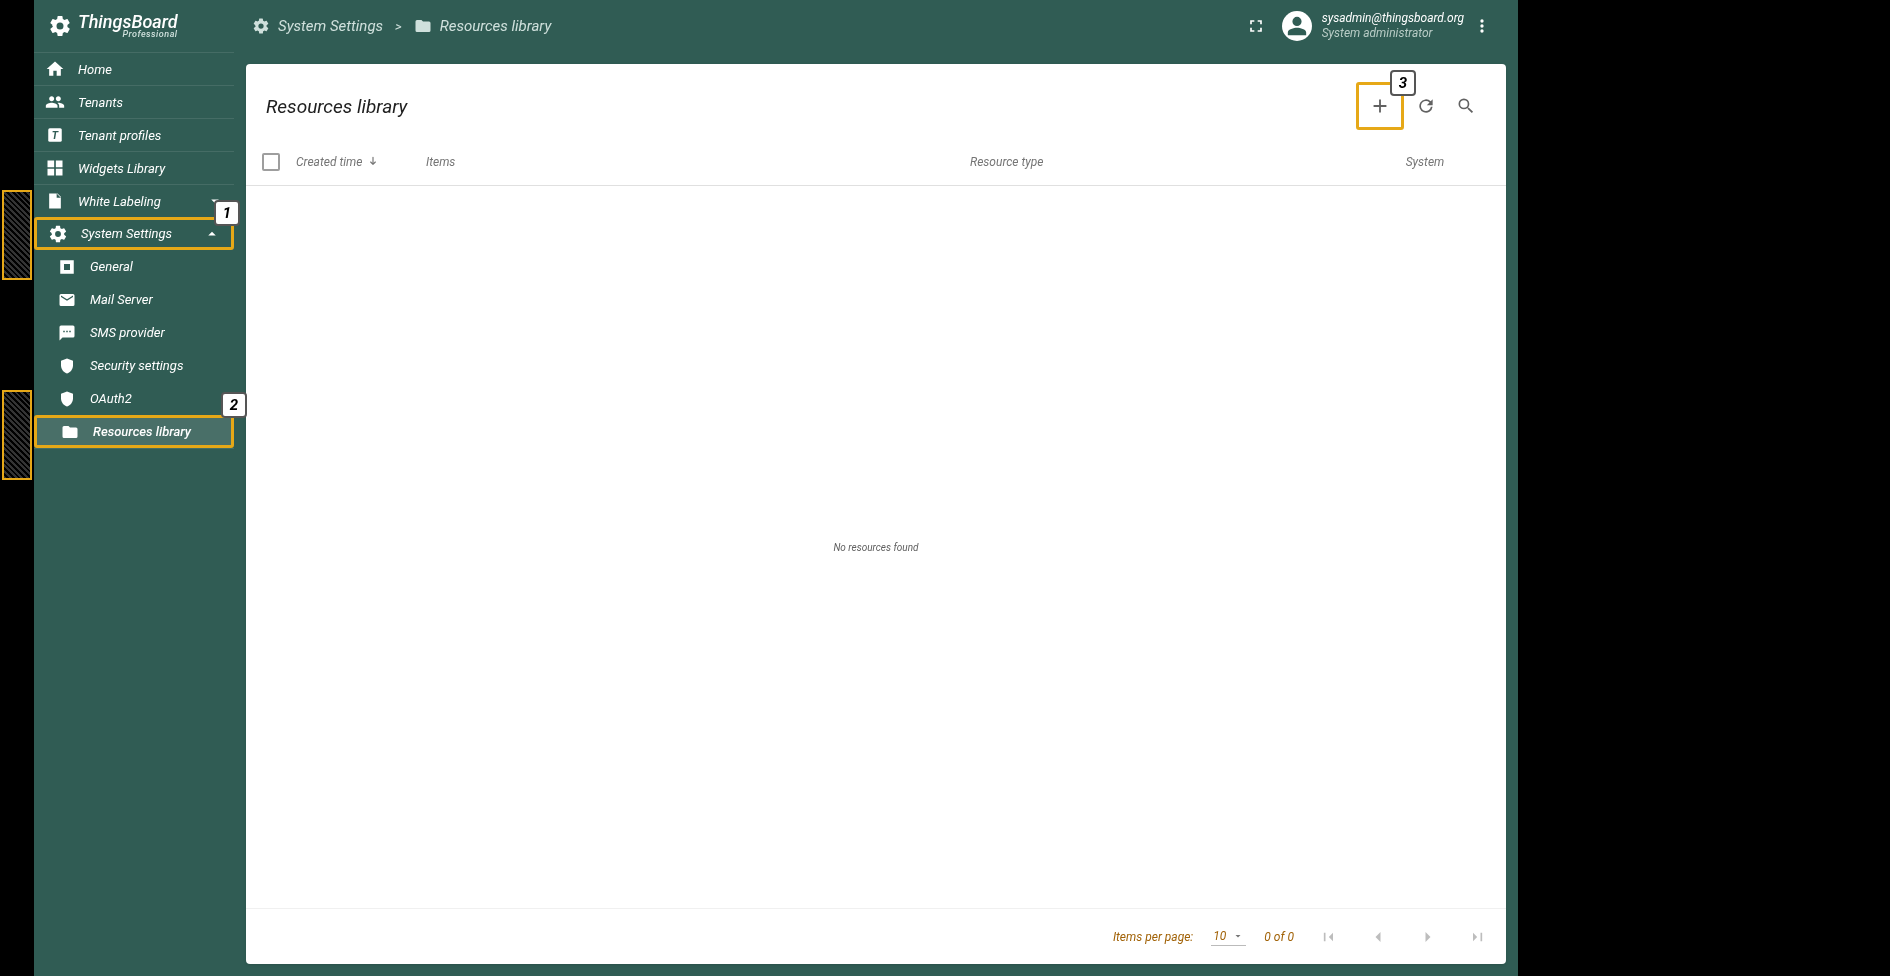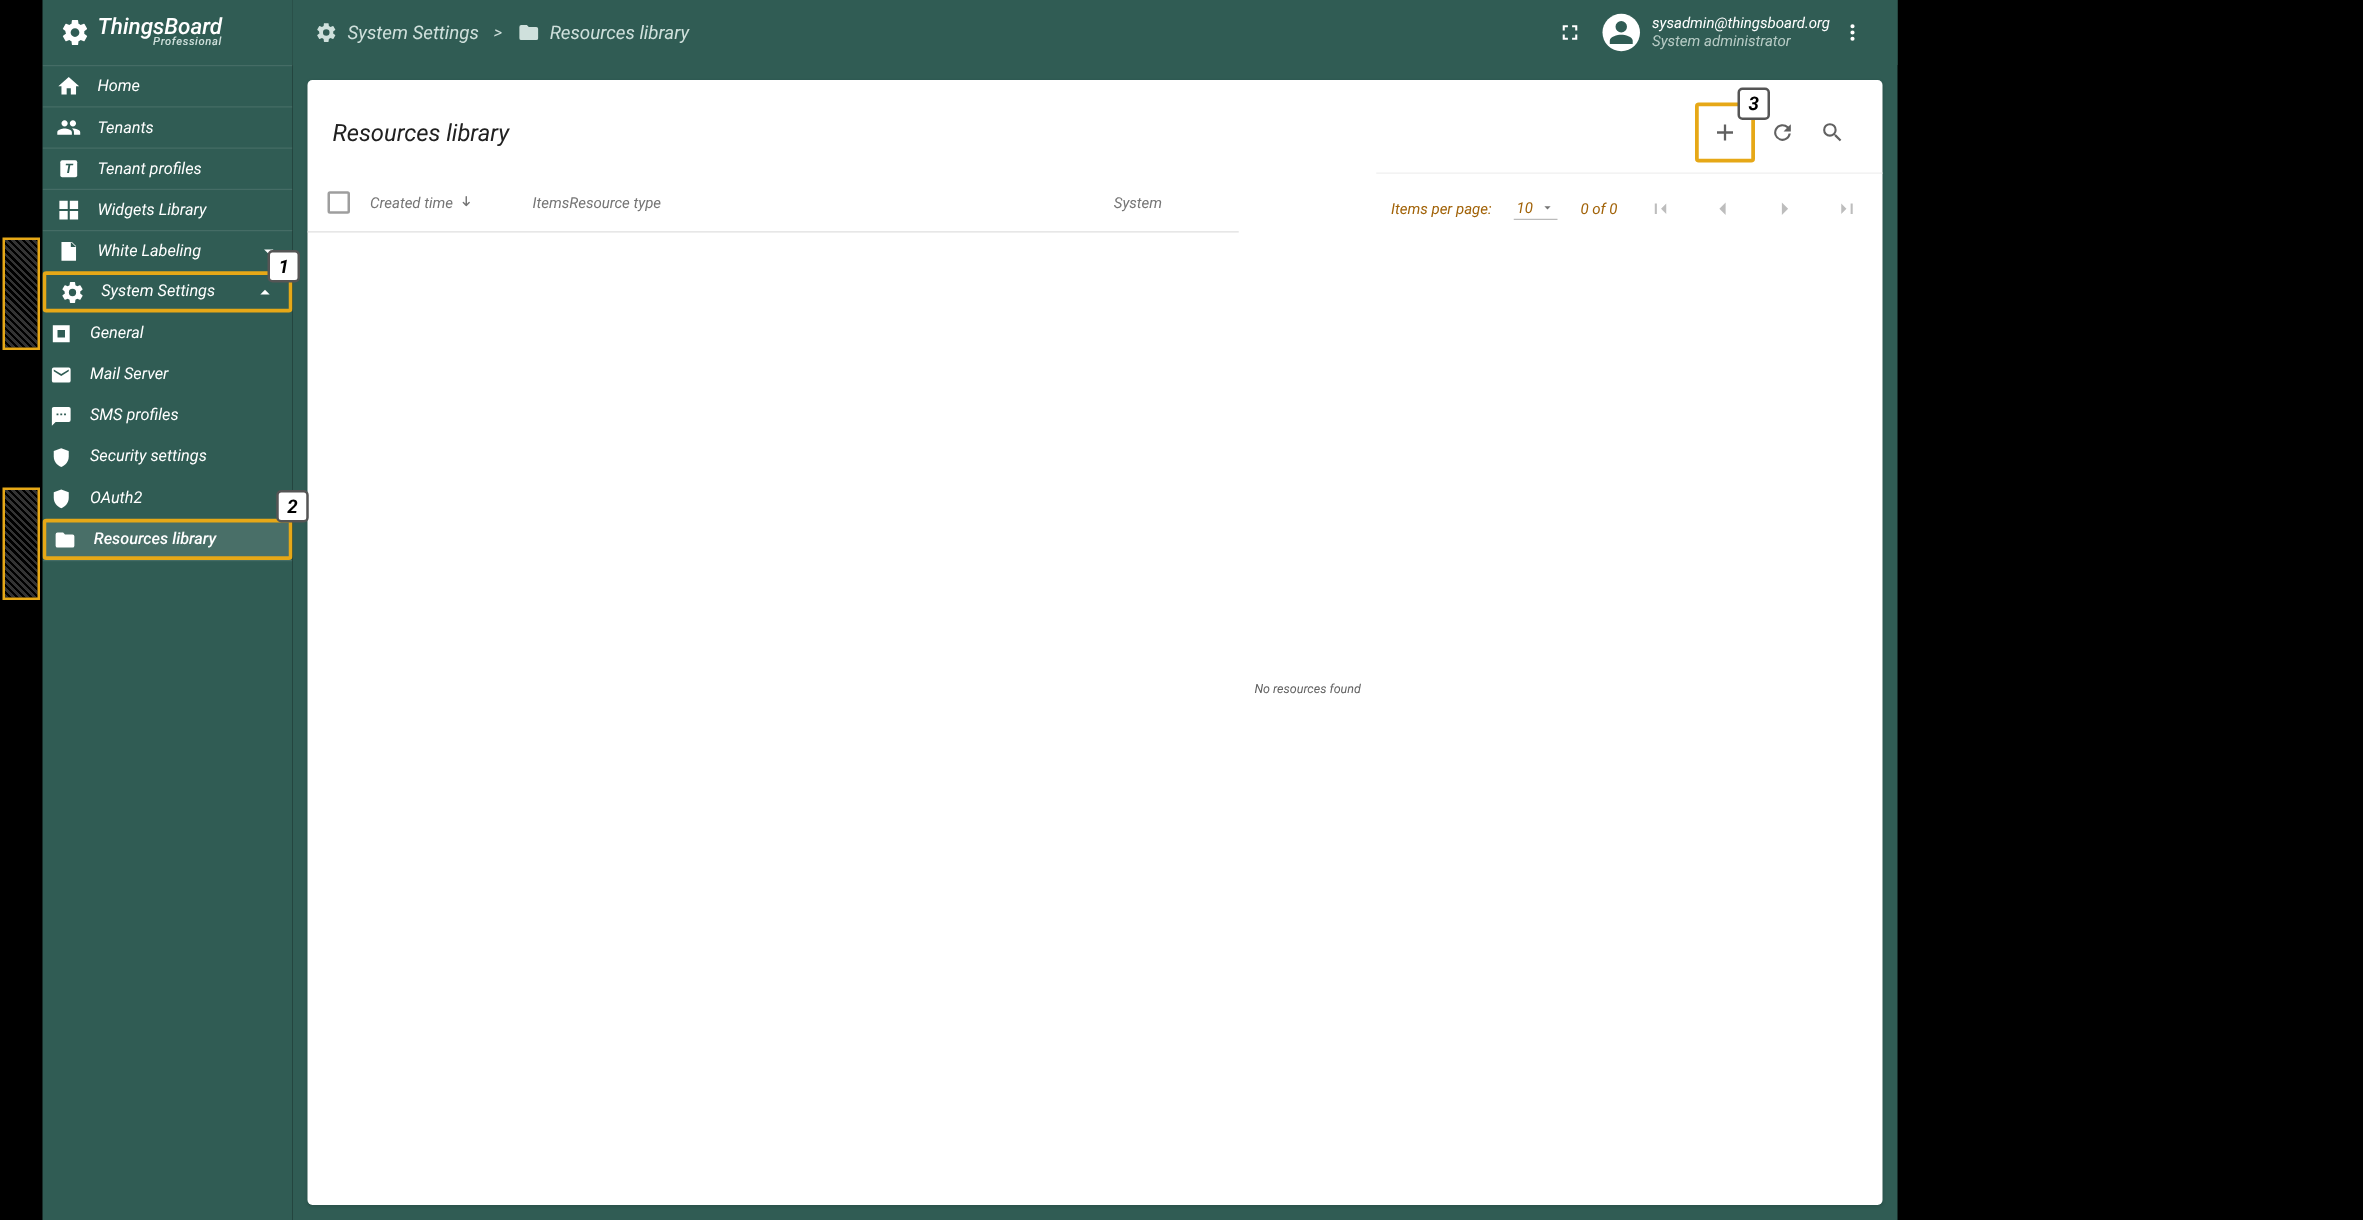--- a/index.html
+++ b/index.html
@@ -17,21 +17,21 @@
     
     .logo-area { height:52px; display:flex; align-items:center; padding-left:14px; font-size:18px; font-weight:500; }
     .logo-area svg { margin-right:6px; }
     .logo-text { line-height:1; }
     .logo-text .sub { font-size:9px; color:#cfe0dc; text-align:right; display:block; letter-spacing:0.5px; margin-top:-1px; }
     
     .nav { flex:1; overflow:auto;text-align:center; }
     .nav-item { display:flex; align-items:center; height:33px; padding:0 10px; font-size:13px; color:#fff; cursor:pointer; position:relative; }
     .nav-item .nicon { width:22px; height:22px; display:flex; align-items:center; justify-content:center; margin-right:12px; fill:#fff; color:#fff; flex-shrink:0; }
     .nav-item .chev { margin-left:auto; width:18px; height:18px; fill:#fff; }
-    .nav-item.sub { padding-left:4px; }
+    .nav-item.sub { padding-left:22px; }
     .nav-item.active { background:rgba(255,255,255,0.12); font-weight:500; }
     .nav-divider { border-top:1px solid rgba(255,255,255,0.10); }
     .nav-item.hl { border:3px solid #e6a817; border-radius:3px; }
     
     .topbar { height:52px; display:flex; align-items:center; padding:0 18px; background:#305c54; color:#e5efec; flex-shrink:0; }
     .bc { display:flex; align-items:center; font-size:15px; color:#cfe0dc; gap:12px; }
     .bc .seg { display:flex; align-items:center; gap:8px; }
     .bc .seg svg, .bc .seg .ficon { fill:#cfe0dc; }
     .bc .chevr { font-size:13px; color:#cfe0dc; }
     .spacer { flex:1; }
@@ -46,21 +46,21 @@
     .content-wrap { flex:1; padding:12px; min-height:0; }
     .card { background:#fff; border-radius:4px; height:100%; display:flex; flex-direction:column; box-shadow:0 1px 3px rgba(0,0,0,0.12); }
     .card-header { display:flex; align-items:center; padding:18px 20px 8px 20px; }
     .card-header h2 { font-size:19px; font-weight:400; color:#212121; }
     .card-header .tools { margin-left:auto; display:flex; align-items:center; gap:0px; }
     .icon-btn { width:40px; height:40px; display:flex; align-items:center; justify-content:center; cursor:pointer; border-radius:50%; fill:#616161; }
     .add-hl { width:48px; height:48px; border:3px solid #e6a817; border-radius:3px; display:flex; align-items:center; justify-content:center; margin-right:2px; }
     
     .callout { position:absolute; width:26px; height:26px; background:#fff; border:2px solid #555; border-radius:4px; display:flex; align-items:center; justify-content:center; font-size:15px; font-weight:700; color:#000; z-index:60; pointer-events:none; }
     
-    .tbl { display:flex; flex-direction:row; flex:1; min-height:0; }
+    .tbl { display:flex; flex-direction:column; flex:1; min-height:0; }
     .tbl-head { display:flex; align-items:center; padding:0 16px; height:48px; border-bottom:1px solid #e0e0e0; font-size:12px; color:#757575; }
     .chk { width:18px; height:18px; border:2px solid #9e9e9e; border-radius:2px; margin-right:16px; flex-shrink:0; }
     .col-created { width:130px; display:flex; align-items:center; gap:4px; }
     .col-title { flex:1; }
     .col-type { width:390px; }
     .col-sys { width:130px; text-align:center; }
     .sort-arrow { fill:#757575; }
     .tbl-body { flex:1; display:flex; align-items:center; justify-content:center; color:#616161; font-size:10px; }
     
     .paginator { height:56px; display:flex; align-items:center; justify-content:flex-end; padding:0 12px; color:#a16207; font-size:12px; gap:18px; border-top:1px solid #f0f0f0; }
@@ -161,21 +161,21 @@
             </svg>
           </span>
         <span>Mail Server</span>
       </div>
       <div class="nav-item sub">
         <span class="nicon">
             <svg width="18" height="18" viewBox="0 0 24 24">
               <path fill="#fff" d="M20 2H4a2 2 0 0 0-2 2v18l4-4h14a2 2 0 0 0 2-2V4a2 2 0 0 0-2-2zM9 11H7V9h2v2zm4 0h-2V9h2v2zm4 0h-2V9h2v2z"></path>
             </svg>
           </span>
-        <span>SMS profiles</span>
+        <span>SMS provider</span>
       </div>
       <div class="nav-item sub">
         <span class="nicon">
             <svg width="18" height="18" viewBox="0 0 24 24">
               <path fill="#fff" d="M12 2 4 5v6c0 5 3.4 9.7 8 11 4.6-1.3 8-6 8-11V5l-8-3z"></path>
             </svg>
           </span>
         <span>Security settings</span>
       </div>
       <div class="nav-item sub">

